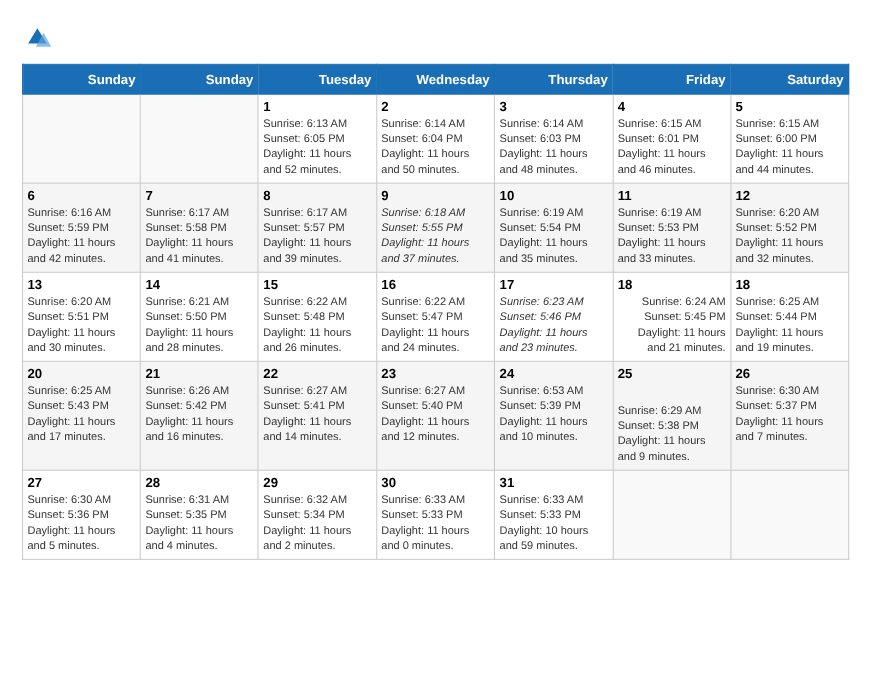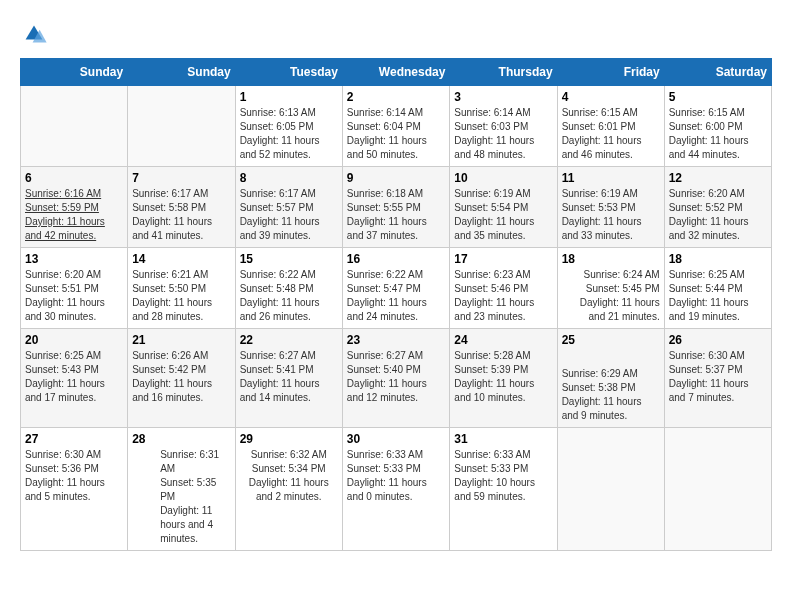--- a/index.html
+++ b/index.html
@@ -150,39 +150,39 @@
         <td>
           <span class="day-number">5</span>
           <div class="day-info" style="white-space: pre-line;">Sunrise: 6:15 AM
 Sunset: 6:00 PM
 Daylight: 11 hours and 44 minutes.</div>
         </td>
       </tr>
       <tr class="row-alt">
         <td>
           <span class="day-number">6</span>
-          <div class="day-info" style="white-space: pre-line; text-decoration: underline;">Sunrise: 6:16 AM
+          <div class="day-info" style="white-space: pre-line;">Sunrise: 6:16 AM
 Sunset: 5:59 PM
 Daylight: 11 hours and 42 minutes.</div>
         </td>
         <td>
           <span class="day-number">7</span>
           <div class="day-info" style="white-space: pre-line;">Sunrise: 6:17 AM
 Sunset: 5:58 PM
 Daylight: 11 hours and 41 minutes.</div>
         </td>
         <td>
           <span class="day-number">8</span>
           <div class="day-info" style="white-space: pre-line;">Sunrise: 6:17 AM
 Sunset: 5:57 PM
 Daylight: 11 hours and 39 minutes.</div>
         </td>
         <td>
           <span class="day-number">9</span>
-          <div class="day-info" style="white-space: pre-line;">Sunrise: 6:18 AM
+          <div class="day-info" style="white-space: pre-line; font-style: italic;">Sunrise: 6:18 AM
 Sunset: 5:55 PM
 Daylight: 11 hours and 37 minutes.</div>
         </td>
         <td>
           <span class="day-number">10</span>
           <div class="day-info" style="white-space: pre-line;">Sunrise: 6:19 AM
 Sunset: 5:54 PM
 Daylight: 11 hours and 35 minutes.</div>
         </td>
         <td>
@@ -218,21 +218,21 @@
 Daylight: 11 hours and 26 minutes.</div>
         </td>
         <td>
           <span class="day-number">16</span>
           <div class="day-info" style="white-space: pre-line;">Sunrise: 6:22 AM
 Sunset: 5:47 PM
 Daylight: 11 hours and 24 minutes.</div>
         </td>
         <td>
           <span class="day-number">17</span>
-          <div class="day-info" style="white-space: pre-line;">Sunrise: 6:23 AM
+          <div class="day-info" style="white-space: pre-line; font-style: italic;">Sunrise: 6:23 AM
 Sunset: 5:46 PM
 Daylight: 11 hours and 23 minutes.</div>
         </td>
         <td>
           <span class="day-number">18</span>
           <div class="day-info" style="white-space: pre-line; text-align: right;">Sunrise: 6:24 AM
 Sunset: 5:45 PM
 Daylight: 11 hours and 21 minutes.</div>
         </td>
         <td>
@@ -262,21 +262,21 @@
 Daylight: 11 hours and 14 minutes.</div>
         </td>
         <td>
           <span class="day-number">23</span>
           <div class="day-info" style="white-space: pre-line;">Sunrise: 6:27 AM
 Sunset: 5:40 PM
 Daylight: 11 hours and 12 minutes.</div>
         </td>
         <td>
           <span class="day-number">24</span>
-          <div class="day-info" style="white-space: pre-line;">Sunrise: 5:28 AM
+          <div class="day-info" style="white-space: pre-line;">Sunrise: 6:53 AM
 Sunset: 5:39 PM
 Daylight: 11 hours and 10 minutes.</div>
         </td>
         <td>
           <span class="day-number">25</span>
           <div class="day-info" style="white-space: pre-line; margin-top: 20px;">Sunrise: 6:29 AM
 Sunset: 5:38 PM
 Daylight: 11 hours and 9 minutes.</div>
         </td>
         <td>
@@ -288,27 +288,27 @@
       </tr>
       <tr>
         <td>
           <span class="day-number">27</span>
           <div class="day-info" style="white-space: pre-line;">Sunrise: 6:30 AM
 Sunset: 5:36 PM
 Daylight: 11 hours and 5 minutes.</div>
         </td>
         <td>
           <span class="day-number">28</span>
-          <div class="day-info" style="white-space: pre-line; margin-left: 28px;">Sunrise: 6:31 AM
+          <div class="day-info" style="white-space: pre-line;">Sunrise: 6:31 AM
 Sunset: 5:35 PM
 Daylight: 11 hours and 4 minutes.</div>
         </td>
         <td>
           <span class="day-number">29</span>
-          <div class="day-info" style="white-space: pre-line; text-align: center;">Sunrise: 6:32 AM
+          <div class="day-info" style="white-space: pre-line;">Sunrise: 6:32 AM
 Sunset: 5:34 PM
 Daylight: 11 hours and 2 minutes.</div>
         </td>
         <td>
           <span class="day-number">30</span>
           <div class="day-info" style="white-space: pre-line;">Sunrise: 6:33 AM
 Sunset: 5:33 PM
 Daylight: 11 hours and 0 minutes.</div>
         </td>
         <td>

